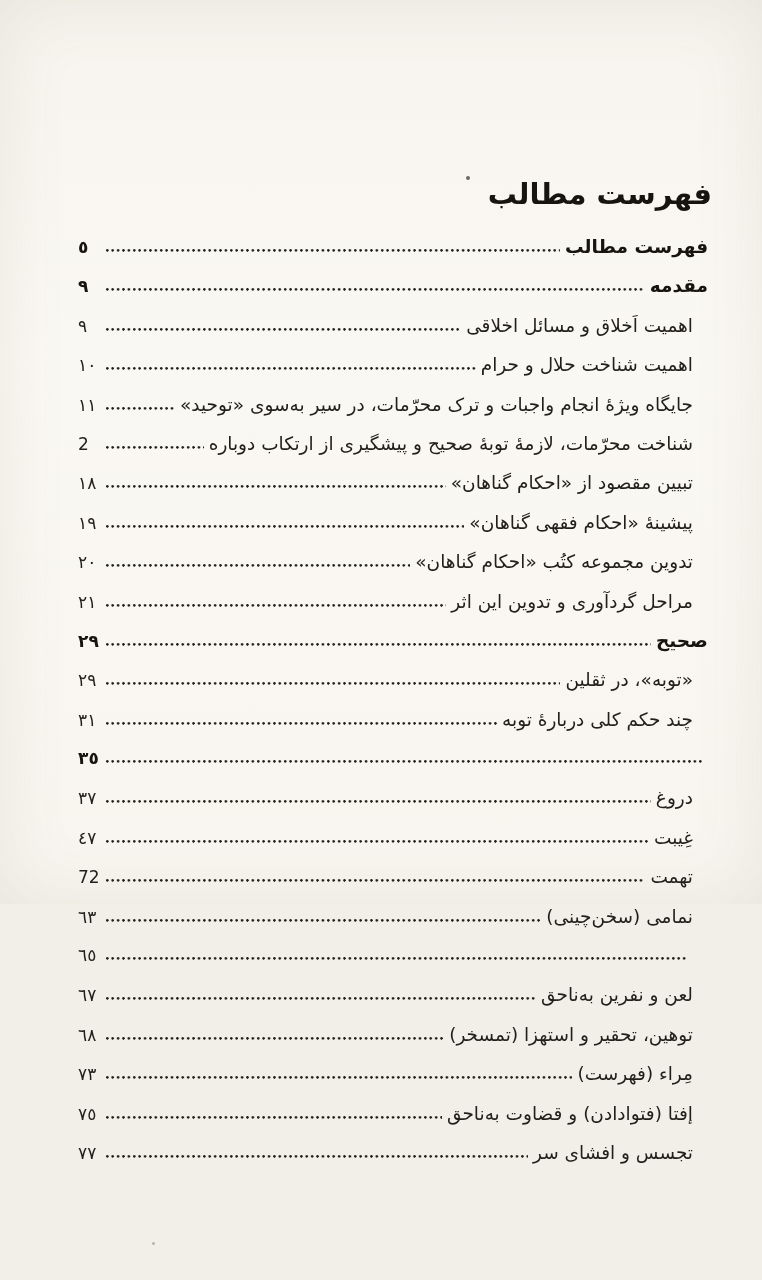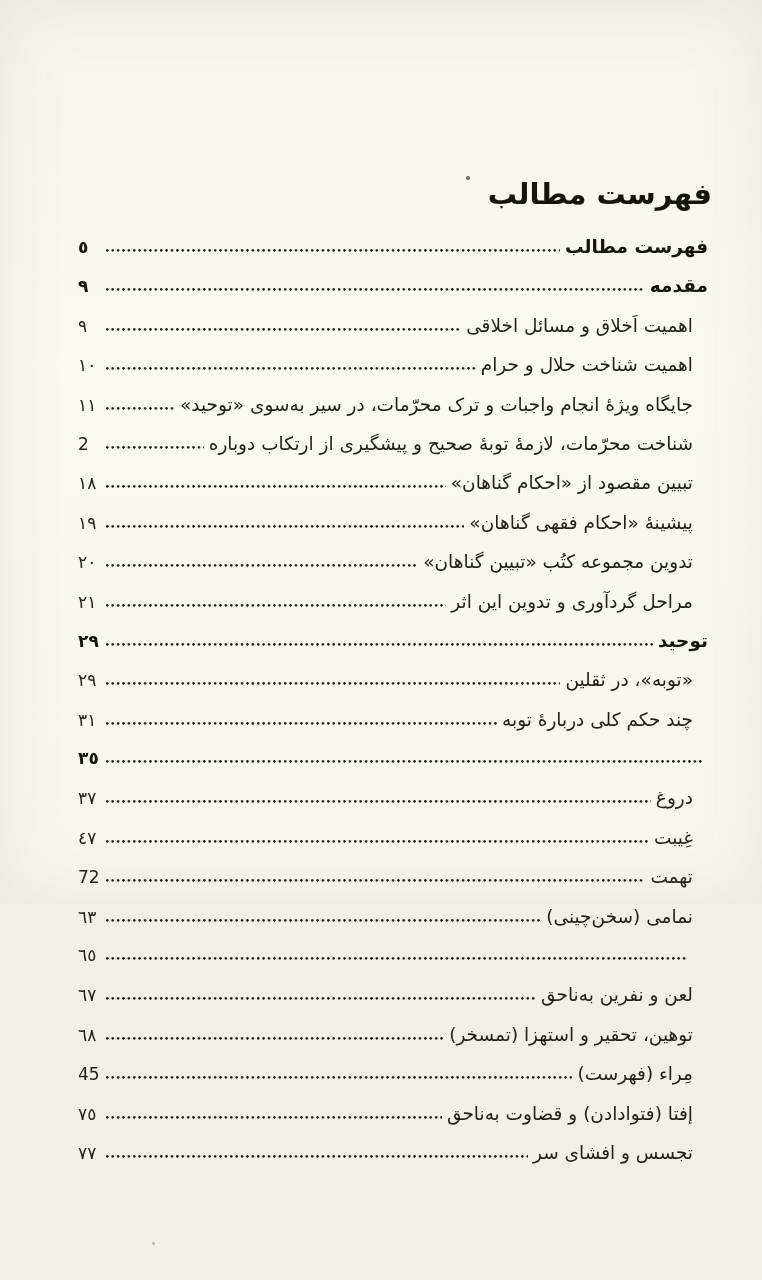--- a/index.html
+++ b/index.html
@@ -138,33 +138,33 @@
     <span class="pagenum">١٨</span>
   </div>
 
   <div class="row level-2">
     <span class="title">پیشینهٔ «احکام فقهی گناهان»</span>
     <span class="leader"></span>
     <span class="pagenum">١٩</span>
   </div>
 
   <div class="row level-2">
-    <span class="title">تدوین مجموعه کتُب «تبیین گناهان»</span>
+    <span class="title">تدوین مجموعه کتُب «احکام گناهان»</span>
     <span class="leader"></span>
     <span class="pagenum">٢٠</span>
   </div>
 
   <div class="row level-2">
     <span class="title">مراحل گردآوری و تدوین این اثر</span>
     <span class="leader"></span>
     <span class="pagenum">٢١</span>
   </div>
 
   <div class="row bold">
-    <span class="title">توحید</span>
+    <span class="title">صحیح</span>
     <span class="leader"></span>
     <span class="pagenum">٢٩</span>
   </div>
 
   <div class="row level-2">
     <span class="title">«توبه»، در ثقلین</span>
     <span class="leader"></span>
     <span class="pagenum">٢٩</span>
   </div>
 
@@ -216,21 +216,21 @@
 
   <div class="row level-2">
     <span class="title">توهین، تحقیر و استهزا (تمسخر)</span>
     <span class="leader"></span>
     <span class="pagenum">٦٨</span>
   </div>
 
   <div class="row level-2">
     <span class="title">مِراء (فهرست)</span>
     <span class="leader"></span>
-    <span class="pagenum">45</span>
+    <span class="pagenum">٧٣</span>
   </div>
 
   <div class="row level-2">
     <span class="title">إفتا (فتوادادن) و قضاوت به‌ناحق</span>
     <span class="leader"></span>
     <span class="pagenum">٧٥</span>
   </div>
 
   <div class="row level-2">
     <span class="title">تجسس و افشای سر</span>

